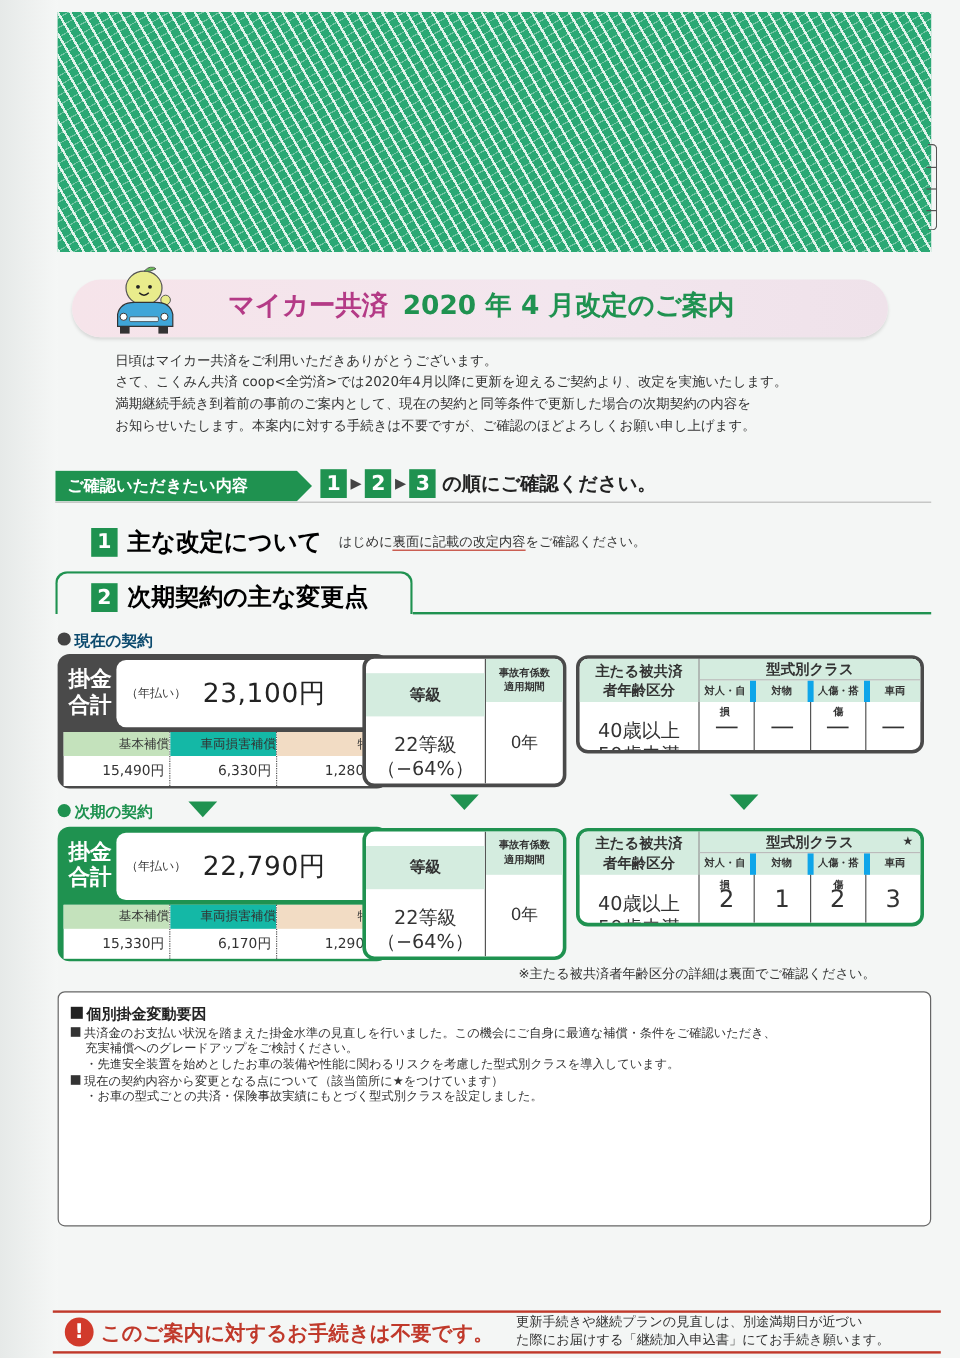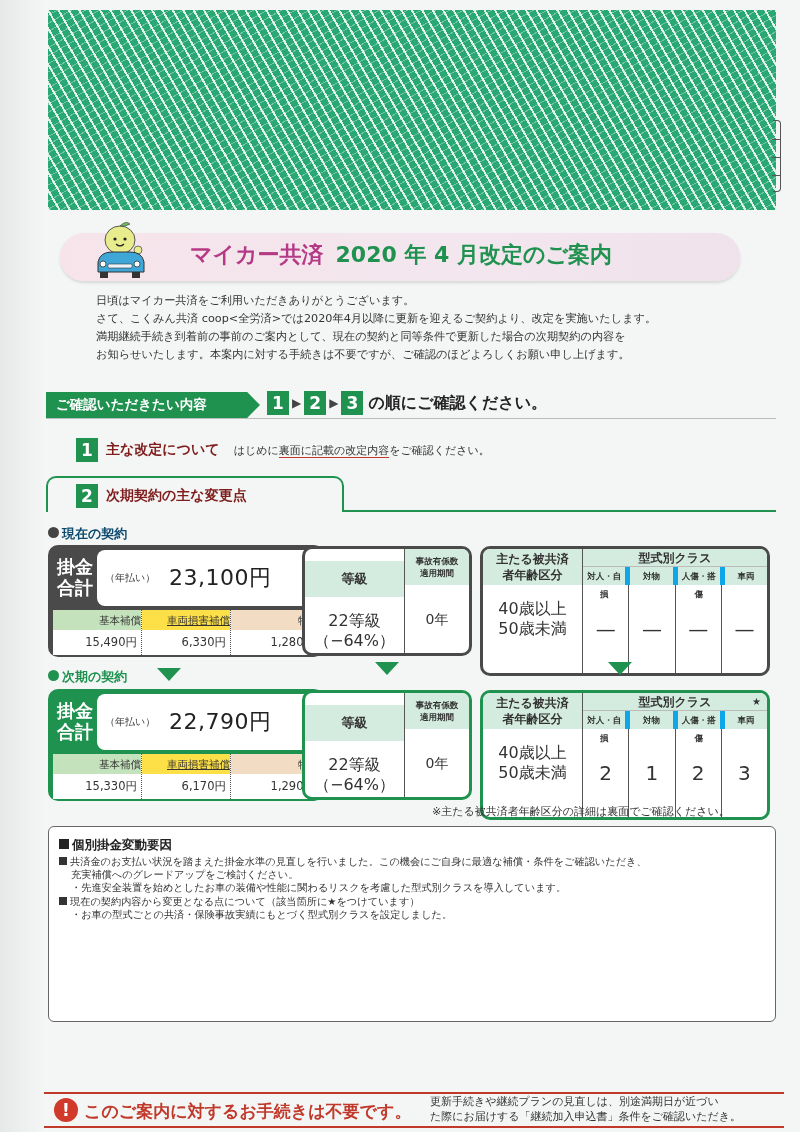--- a/index.html
+++ b/index.html
@@ -64,21 +64,21 @@
     font-size: 17px; text-align: center; line-height: 24px;
   }
   .steparrow { color: #444; font-size: 12px; }
   .steps .tail { font-size: 16px; font-weight: bold; color: #222; margin-left: 2px; }
 
   .sec1 { position: absolute; left: 76px; top: 438px; display: flex; align-items: center; }
   .numbox {
     width: 22px; height: 24px; background: #1f9250; color: #fff; font-weight: bold;
     font-size: 17px; text-align: center; line-height: 24px; margin-right: 8px;
   }
-  .sec-title { color: #7f1d1d; font-weight: bold; font-size: 14px; }
+  .sec-title { color: #000000; font-weight: bold; font-size: 20px; }
   .sec1 .note { font-size: 11px; margin-left: 14px; color:#333; }
   .sec1 .note u { text-decoration: none; border-bottom: 1px solid #c0392b; }
 
   .sec2-tab {
     position: absolute; left: 46px; top: 476px; width: 298px; height: 36px;
     border: 2px solid #1f9250; border-bottom: none; border-radius: 10px 10px 0 0;
     background: #f4f6f5;
   }
   .sec2-line { position: absolute; left: 344px; top: 510px; width: 432px; height: 2px; background:#1f9250; }
   .sec2 { position: absolute; left: 76px; top: 484px; display: flex; align-items: center; }
@@ -108,41 +108,41 @@
     flex: 1; background: #fff; border-radius: 8px; display: flex; align-items: center; padding: 0 8px;
   }
   .premium .pay { font-size: 10px; color:#333; width: 64px; }
   .premium .amt { font-size: 22px; color: #222; letter-spacing: 0.5px; }
   .premium .breakdown { display: flex; margin-top: 4px; background:#fff; height: 45px; }
   .premium .col { flex: 1; border-right: 1px dotted #555; }
   .premium .col:last-child { border-right: none; }
   .premium .col .h { height: 20px; font-size: 10.5px; text-align: right; line-height: 20px; color:#333; }
   .premium .col .v { height: 25px; font-size: 11.5px; text-align: right; padding-right: 4px; line-height: 25px; color:#333; }
   .h.basic { background: #c4e2bc; }
-  .h.vehicle { background: #fde047; text-decoration: underline; }
+  .h.vehicle { background: #14b8a6; }
   .h.special { background: #f2dcc4; }
 
   
   .grade {
     position: absolute; left: 302px; width: 170px; height: 110px;
     border-radius: 10px; overflow: hidden; display: flex; background: #fff;
   }
   .grade.now { top: 546px; border: 3px solid #4a4a4a; }
   .grade.next { top: 690px; border: 3px solid #1f9250; }
   .grade .c1 { width: 100px; border-right: 1px solid #555; }
   .grade .c2 { flex: 1; }
   .grade .hd { height: 36px; background: #d4ecdf; display:flex; align-items:center; justify-content:center; text-align:center; font-weight:bold; color:#333; }
   .grade .c1 .hd { font-size: 13px; margin-top: 12px; }
   .grade .c2 .hd { font-size: 8.5px; line-height: 12px; }
   .grade .bd { height: 68px; display:flex; align-items:center; justify-content:center; text-align:center; font-size: 16px; line-height: 20px; color:#333; }
   .grade .c2 .bd { font-size: 14px; }
 
   
   .klass {
-    position: absolute; left: 480px; width: 290px; height: 130px;
+    position: absolute; left: 480px; width: 290px; height: 82px;
     border-radius: 10px; overflow: hidden; background: #fff; display: flex;
   }
   .klass.now { top: 546px; border: 3px solid #4a4a4a; }
   .klass.next { top: 690px; border: 3px solid #1f9250; }
   .klass .agecol { width: 100px; border-right: 1px solid #555; }
   .klass .agecol .hd { height: 36px; background: #d4ecdf; font-size: 12px; font-weight: bold; text-align:center; line-height: 16px; padding-top: 2px; color:#333; }
   .klass .agecol .bd { height: 68px; display:flex; align-items:center; justify-content:center; text-align:center; font-size: 16px; line-height: 20px; color:#333; }
   .klass .classes { flex: 1; display:flex; flex-direction: column; }
   .klass .ctitle { height: 18px; background: #d4ecdf; font-size: 12px; font-weight: bold; text-align:center; line-height: 18px; position: relative; color:#333; border-bottom: 1px solid #bbb;}
   .klass .ctitle .star { position:absolute; right: 6px; top: 0; font-size: 10px; }
@@ -407,14 +407,14 @@
     <li class="sq">現在の契約内容から変更となる点について（該当箇所に★をつけています）</li>
     <li class="ind">・お車の型式ごとの共済・保険事故実績にもとづく型式別クラスを設定しました。</li>
   </ul>
 </div>
 
 <div class="notice-bar"></div>
 <div class="alert-icon">!</div>
 <div class="notice-main">このご案内に対するお手続きは不要です。</div>
 <div class="notice-sub">
   <div>更新手続きや継続プランの見直しは、別途満期日が近づい</div>
-  <div>た際にお届けする「継続加入申込書」条件をご確認いただき。</div>
+  <div>た際にお届けする「継続加入申込書」にてお手続き願います。</div>
 </div>
 
 </body></html>

